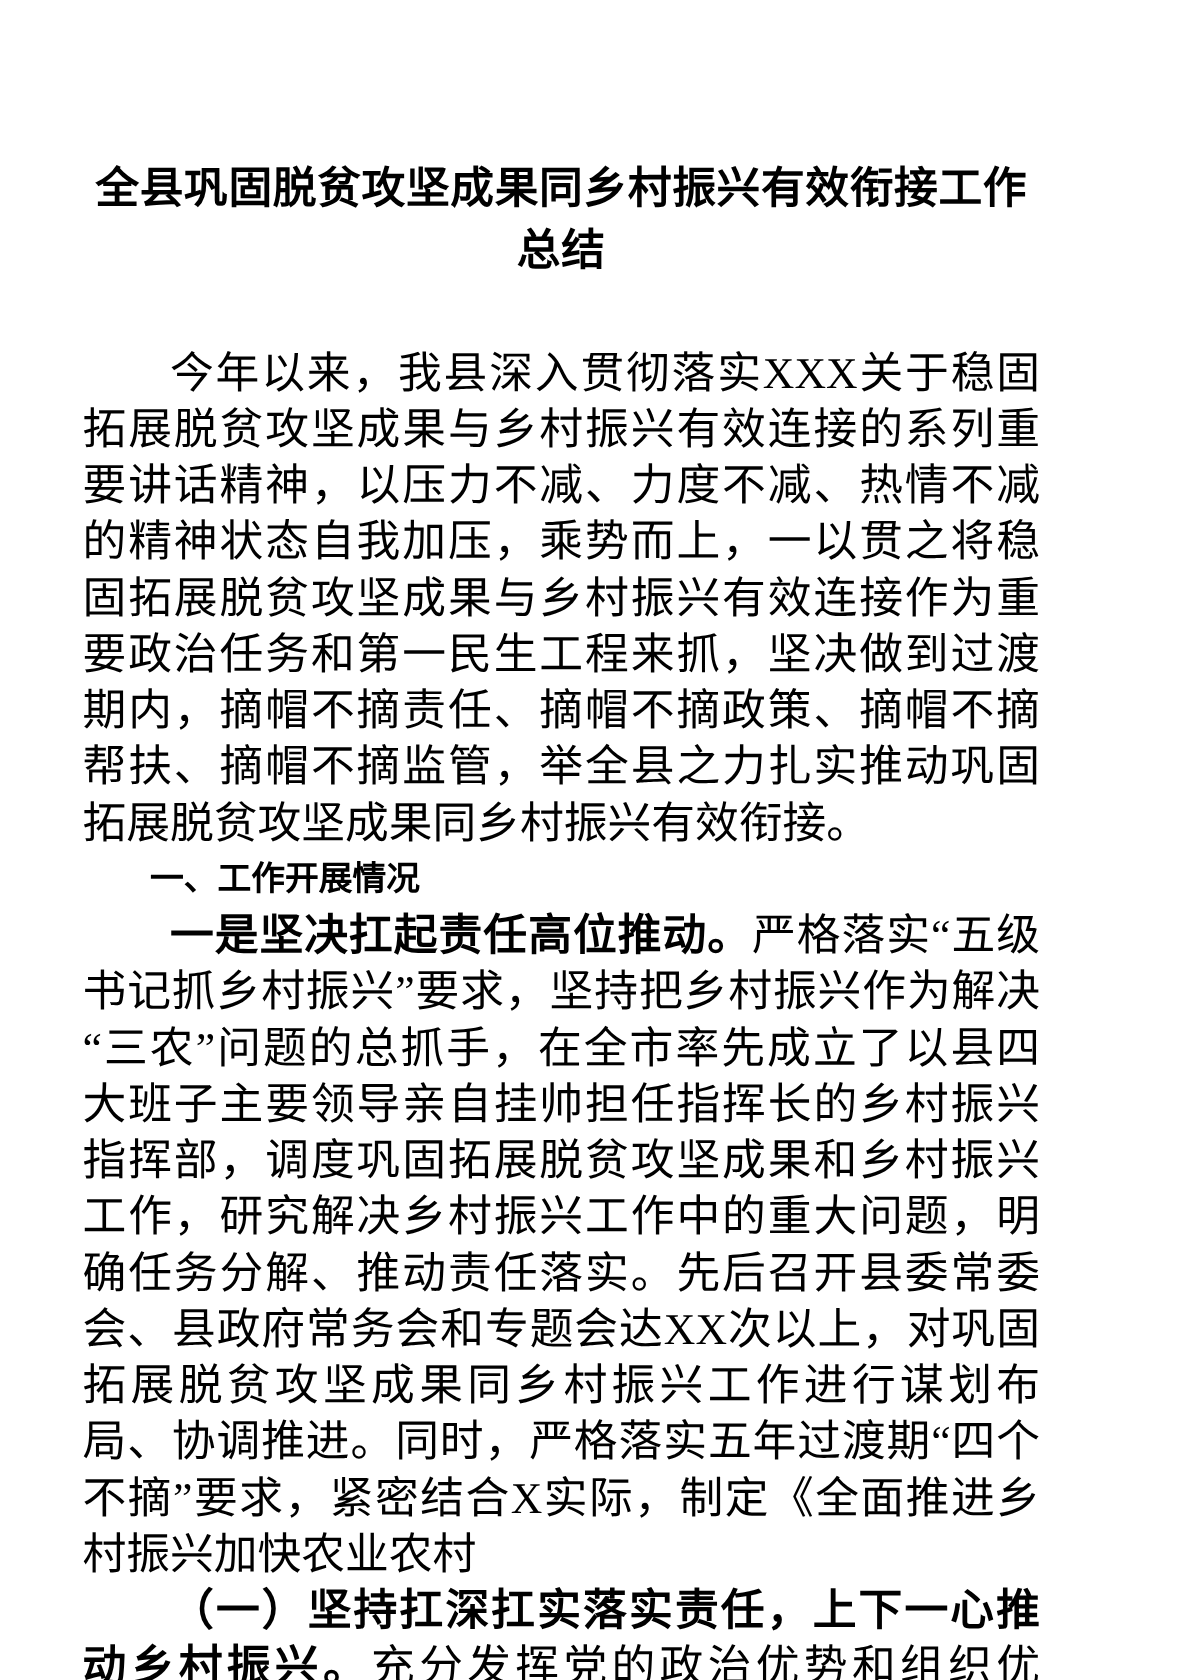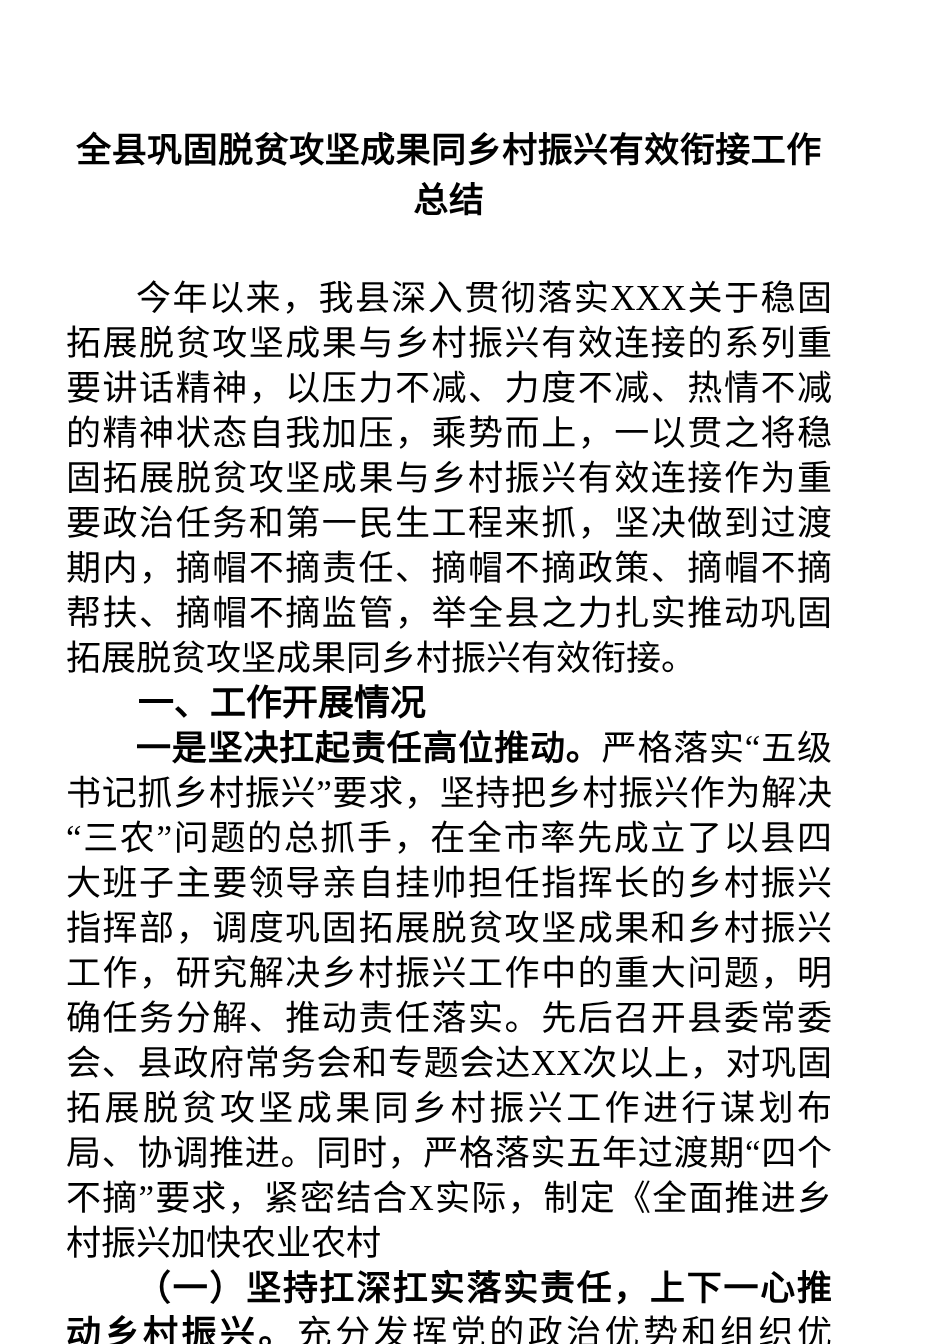--- a/index.html
+++ b/index.html
@@ -29,21 +29,21 @@
     }
     .para {
       font-size: 35px;
       line-height: 45px;
       text-align: justify;
       text-indent: 2em;
       margin: 0;
       word-break: break-all;
     }
     .section-heading {
-      font-size: 36px;
+      font-size: 27px;
       line-height: 45px;
       font-weight: 700;
       text-indent: 2em;
       margin: 0;
     }
     .lead-bold {
       font-weight: 700;
     }
   </style>
 </head>

